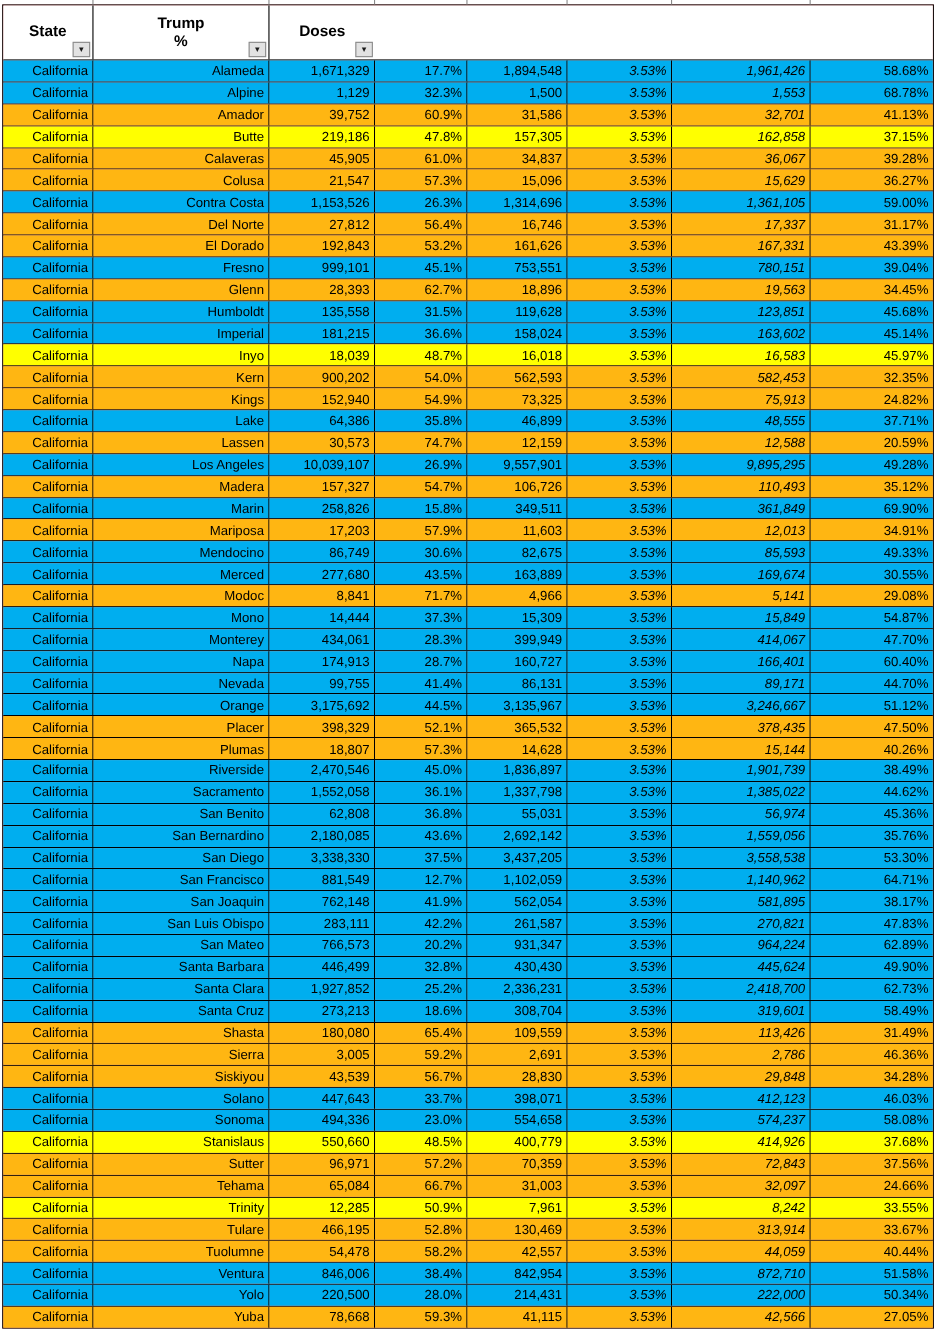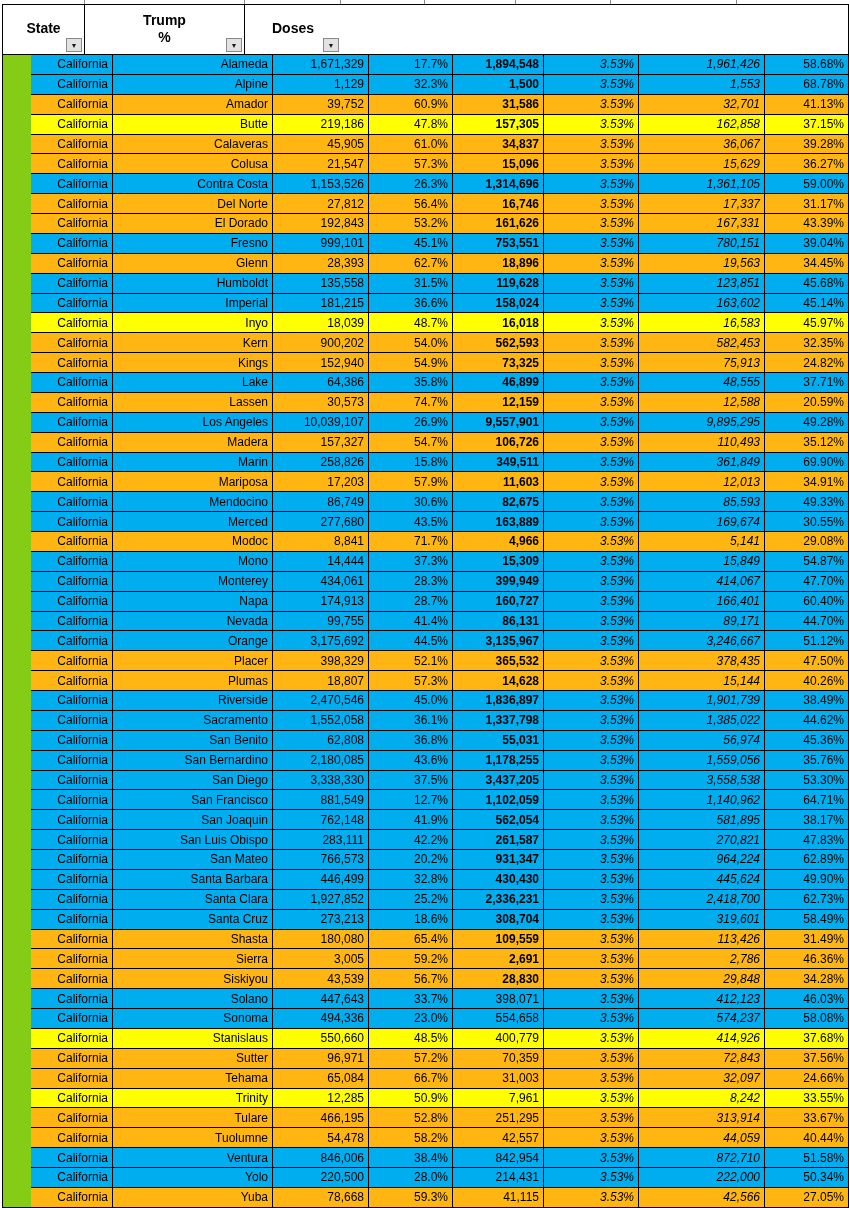--- a/index.html
+++ b/index.html
@@ -18,21 +18,21 @@
     background: #fff;
   }
   .tick-strip > div { border-right: 1px solid #8a8a8a; }
   .tick-strip > div:last-child { border-right: none; }
 
   .sheet {
     margin-left: 2px;
     width: 847px;
     height: 1204px;
     border: 1px solid #000;
-    background: #84cc16;
+    background: #fca5a5;
   }
   .header-row {
     display: grid;
     grid-template-columns: 82px 160px 96px 84px 91px 95px 126px 1fr;
     height: 50px;
     border-bottom: 1px solid #000;
     background: #fff;
   }
   .hcell {
     position: relative;
@@ -64,21 +64,20 @@
     font-style: normal;
     font-weight: normal;
     cursor: pointer;
   }
   .fbtn .sort-asc { font-size: 9px; font-weight: bold; margin-left: 1px; }
 
   .rows {
     height: 1152px;
     display: flex;
     flex-direction: column;
-    padding-left: 28px;
   }
   .row {
     flex: 1;
     display: grid;
     grid-template-columns: 82px 160px 96px 84px 91px 95px 126px 1fr;
     border-bottom: 1px solid #000;
   }
   .row:last-child { border-bottom: none; }
   .cell {
     border-right: 1px solid #000;
@@ -88,21 +87,21 @@
     text-align: right;
     padding: 0 4px 0 2px;
     font-size: 12px;
     white-space: nowrap;
     overflow: hidden;
   }
   .cell:last-child { border-right: none; }
   .row-blue   .cell { background: var(--dem-blue); }
   .row-orange .cell { background: var(--rep-orange); }
   .row-yellow .cell { background: var(--swing-yellow); }
-  .cell.doses-bold { font-weight: bold; }
+  .cell.doses-bold { font-weight: normal; }
   .cell.val-italic { font-style: italic; }
 </style>
 </head>
 <body>
 
 <div class="tick-strip">
   <div></div>
     <div></div>
     <div></div>
     <div></div>
@@ -483,21 +482,21 @@
         <div class="cell doses-bold">55,031</div>
         <div class="cell val-italic">3.53%</div>
         <div class="cell val-italic">56,974</div>
         <div class="cell">45.36%</div>
       </div>
       <div class="row row-blue">
         <div class="cell">California</div>
         <div class="cell">San Bernardino</div>
         <div class="cell">2,180,085</div>
         <div class="cell">43.6%</div>
-        <div class="cell doses-bold">1,178,255</div>
+        <div class="cell doses-bold">2,692,142</div>
         <div class="cell val-italic">3.53%</div>
         <div class="cell val-italic">1,559,056</div>
         <div class="cell">35.76%</div>
       </div>
       <div class="row row-blue">
         <div class="cell">California</div>
         <div class="cell">San Diego</div>
         <div class="cell">3,338,330</div>
         <div class="cell">37.5%</div>
         <div class="cell doses-bold">3,437,205</div>
@@ -663,21 +662,21 @@
         <div class="cell">7,961</div>
         <div class="cell val-italic">3.53%</div>
         <div class="cell val-italic">8,242</div>
         <div class="cell">33.55%</div>
       </div>
       <div class="row row-orange">
         <div class="cell">California</div>
         <div class="cell">Tulare</div>
         <div class="cell">466,195</div>
         <div class="cell">52.8%</div>
-        <div class="cell">251,295</div>
+        <div class="cell">130,469</div>
         <div class="cell val-italic">3.53%</div>
         <div class="cell val-italic">313,914</div>
         <div class="cell">33.67%</div>
       </div>
       <div class="row row-orange">
         <div class="cell">California</div>
         <div class="cell">Tuolumne</div>
         <div class="cell">54,478</div>
         <div class="cell">58.2%</div>
         <div class="cell">42,557</div>

